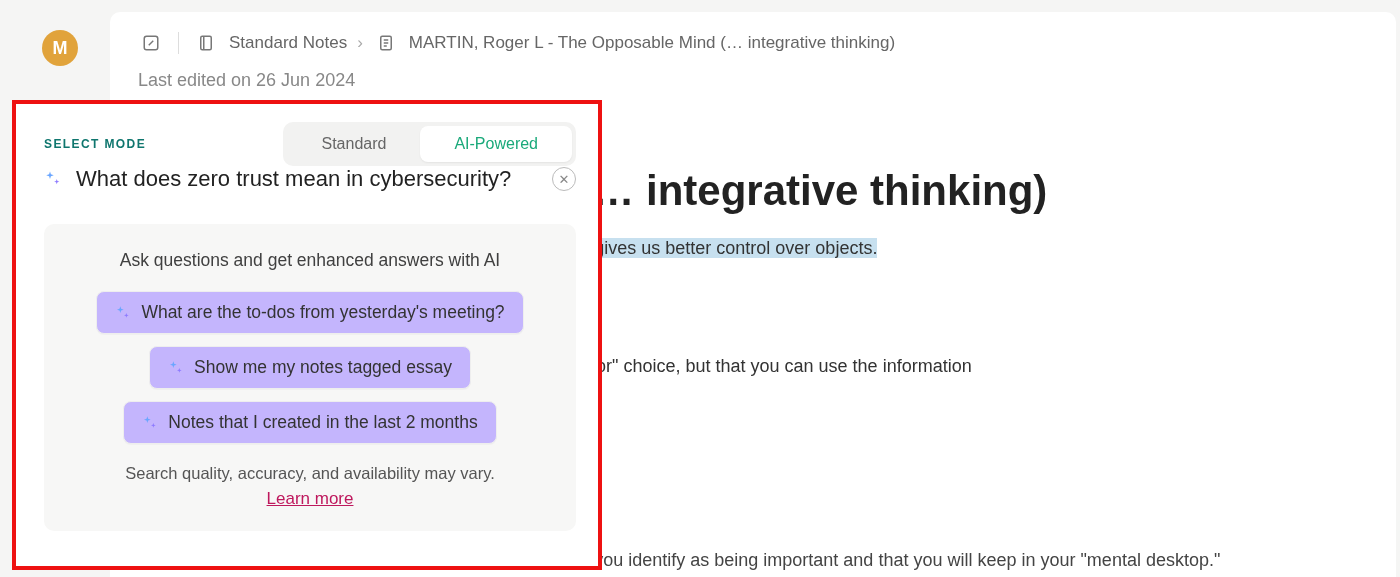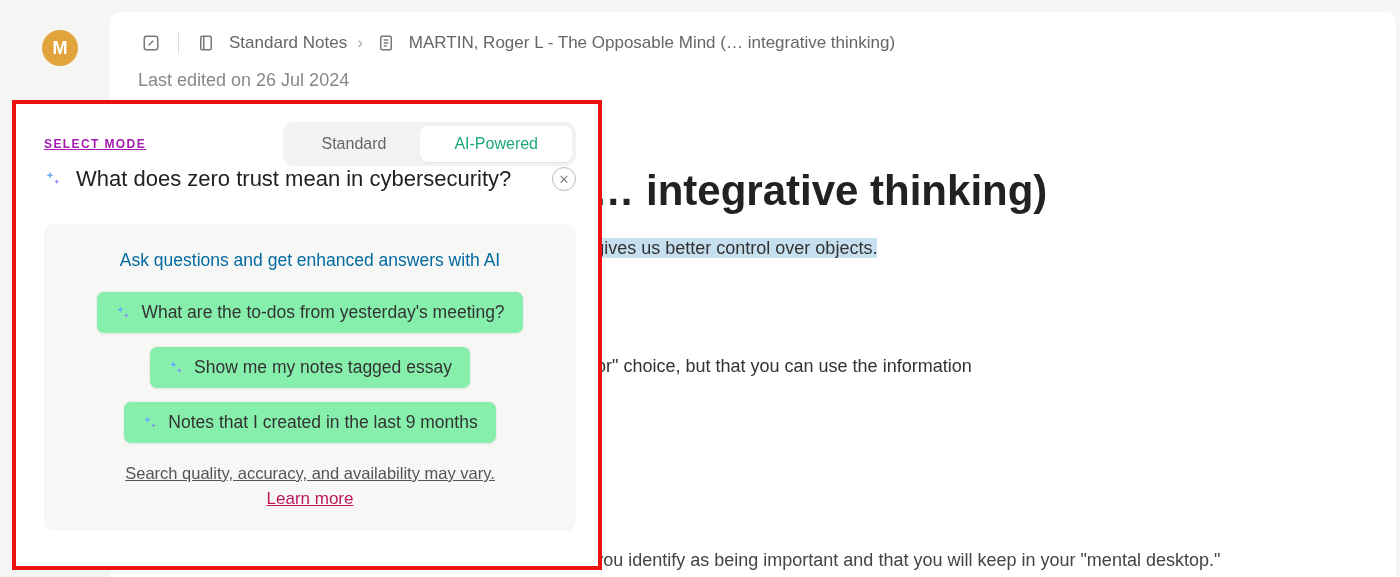--- a/index.html
+++ b/index.html
@@ -91,23 +91,22 @@
     padding: 18px 22px 18px 28px;
   }
   .mode-row {
     display:flex; align-items:center;
     justify-content: space-between;
     gap: 30px;
   }
   .mode-label {
     font-size: 12px;
     letter-spacing: 1.4px;
-    color: #a21caf;
+    color: #0f766e;
     font-weight: 600;
-    text-decoration: underline;
   }
   .segmented {
     background: #f2f2f1;
     border-radius: 10px;
     padding: 4px;
     display:flex;
     gap:0;
   }
   .seg-btn {
     border: none;
@@ -147,40 +146,39 @@
     font-size:13px;
     cursor:pointer;
   }
   .panel {
     background:#f7f7f6;
     border-radius:10px;
     margin-top: 32px;
     padding: 26px 30px 22px 30px;
     text-align:center;
   }
-  .panel-title { font-size:17.5px; color:#0369a1; }
+  .panel-title { font-size:17.5px; color:#404040; }
   .suggestions { display:flex; flex-direction:column; align-items:center; gap:12px; margin-top:20px; }
   .chip {
-    background:#86efac;
+    background:#c4b5fd;
     border:1px solid #eee;
     border-radius:8px;
     padding: 10px 18px;
     display:inline-flex;
     align-items:center;
     gap:10px;
     font-size:17.5px;
     color:#333;
     cursor:pointer;
     box-shadow: 0 1px 1px rgba(0,0,0,.03);
   }
   .disclaimer {
     margin-top:20px;
     font-size:16.5px;
     color:#555;
-    text-decoration:underline;
   }
   .learn {
     display:block;
     margin-top:6px;
     color:#be185d;
     text-decoration: underline;
     font-size:17px;
   }
   
   .bottom-row {
@@ -229,21 +227,21 @@
           <rect x="5" y="3" width="14" height="18" rx="2"></rect>
             <line x1="9" y1="8" x2="15" y2="8"></line>
             <line x1="9" y1="12" x2="15" y2="12"></line>
             <line x1="9" y1="16" x2="13" y2="16"></line>
         </svg>
       </span>
       <span>MARTIN, Roger L - The Opposable Mind (… integrative thinking)</span>
     </span>
   </div>
 
-  <div class="edited">Last edited on 26 Jul 2024</div>
+  <div class="edited">Last edited on 26 Jun 2024</div>
 
   <div class="article">
     <div class="title">Opposable Mind (… integrative thinking)</div>
     <p class="para">
       <span class="hl">
         <span>phor </span><span class="spellwave">of</span><span> the opposable thumb, the finger that gives us better control over objects.</span>
       </span>
     </p>
     <p class="para" style="margin-top:90px">problem don't have to be seen as an "either, or" choice, but that you can use the information</p>
     <p class="para" style="margin-top:0">C.</p>
@@ -294,19 +292,19 @@
             <path d="M8 2l1.2 3.8L13 7l-3.8 1.2L8 12l-1.2-3.8L3 7l3.8-1.2L8 2z" fill="#6aa6ff"></path>
             <path d="M17 12l.9 2.6 2.6.9-2.6.9L17 19l-.9-2.6-2.6-.9 2.6-.9L17 12z" fill="#8e7bff"></path>
           </svg>
         <span>Show me my notes tagged essay</span>
       </span>
       <span class="chip">
         <svg width="16" height="16" viewBox="0 0 24 24" fill="none">
             <path d="M8 2l1.2 3.8L13 7l-3.8 1.2L8 12l-1.2-3.8L3 7l3.8-1.2L8 2z" fill="#6aa6ff"></path>
             <path d="M17 12l.9 2.6 2.6.9-2.6.9L17 19l-.9-2.6-2.6-.9 2.6-.9L17 12z" fill="#8e7bff"></path>
           </svg>
-        <span>Notes that I created in the last 9 months</span>
+        <span>Notes that I created in the last 2 months</span>
       </span>
     </div>
     <div class="disclaimer">Search quality, accuracy, and availability may vary.</div>
     <a class="learn" href="#">Learn more</a>
   </div>
 </div>
 
 </body></html>

